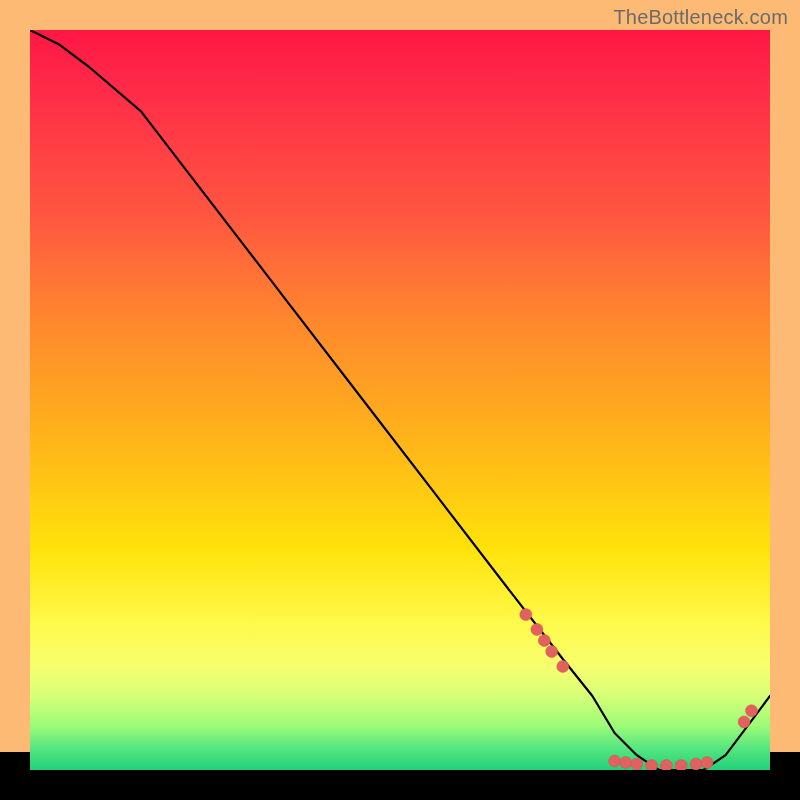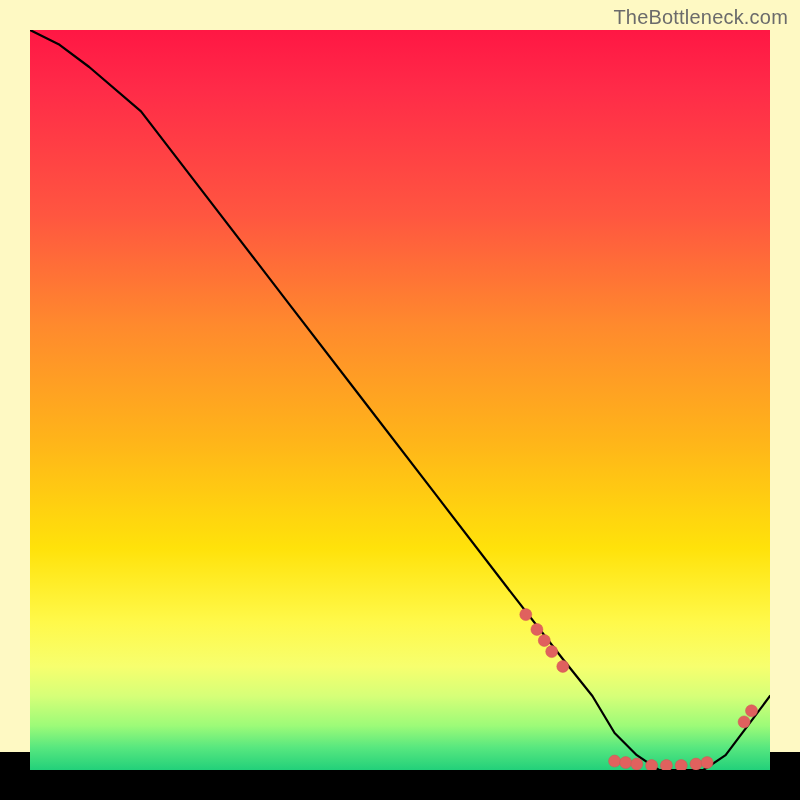--- a/index.html
+++ b/index.html
@@ -8,21 +8,21 @@
     width: 800px;
     height: 800px;
     background: #000;
     overflow: hidden;
     font-family: Arial, Helvetica, sans-serif;
   }
   .frame {
     position: relative;
     width: 800px;
     height: 752px;
-    background: #fef9c3;
+    background: #fdba74;
   }
   .watermark {
     position: absolute;
     top: 6px;
     right: 12px;
     color: #6b6b6b;
     font-size: 20px;
     letter-spacing: 0.2px;
     z-index: 10;
   }

